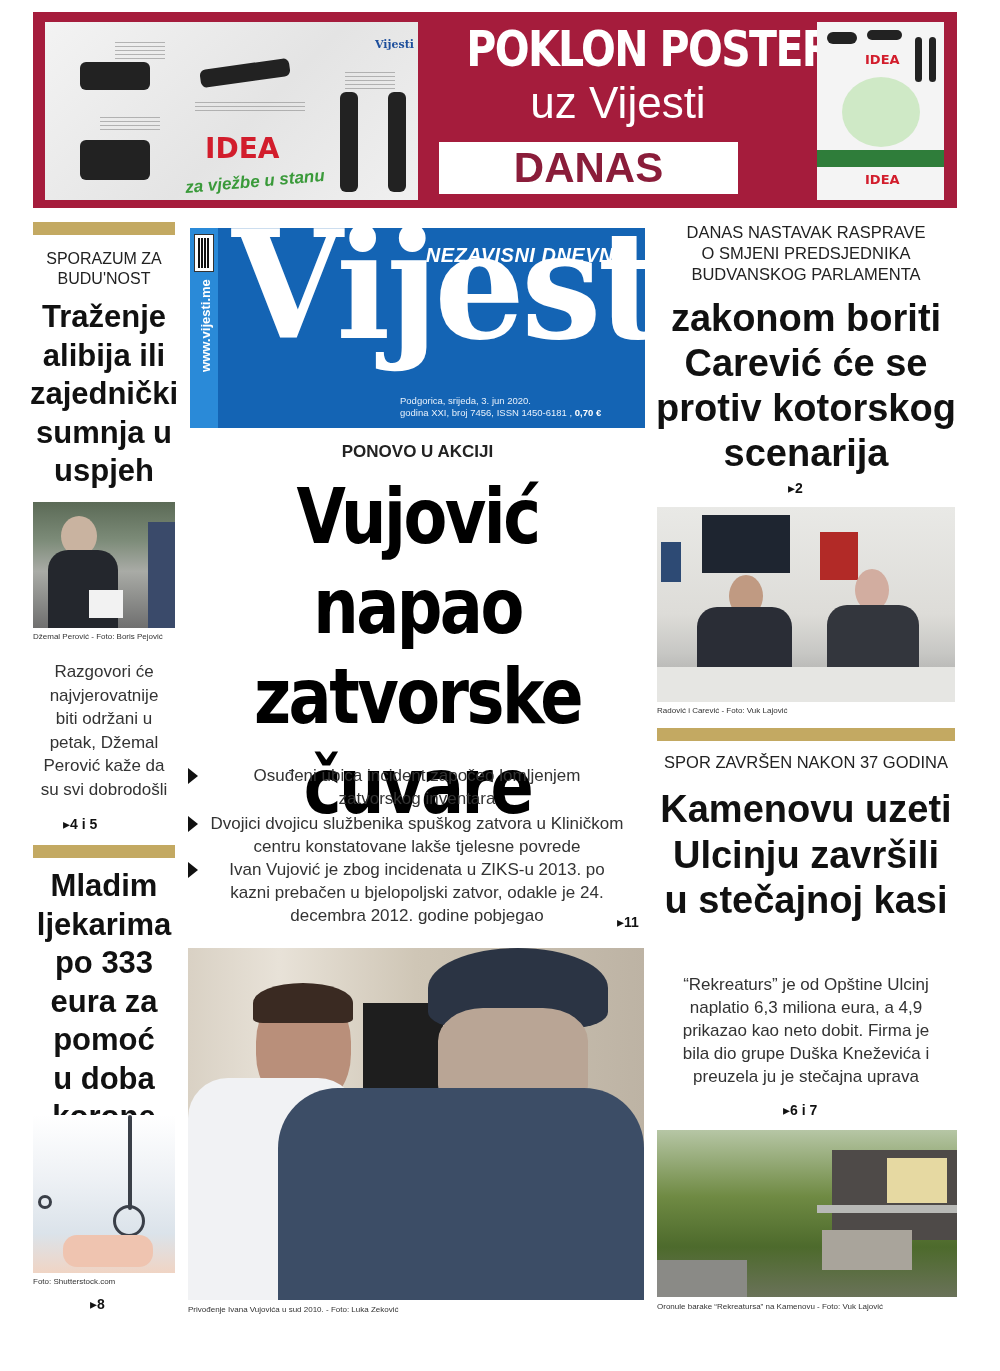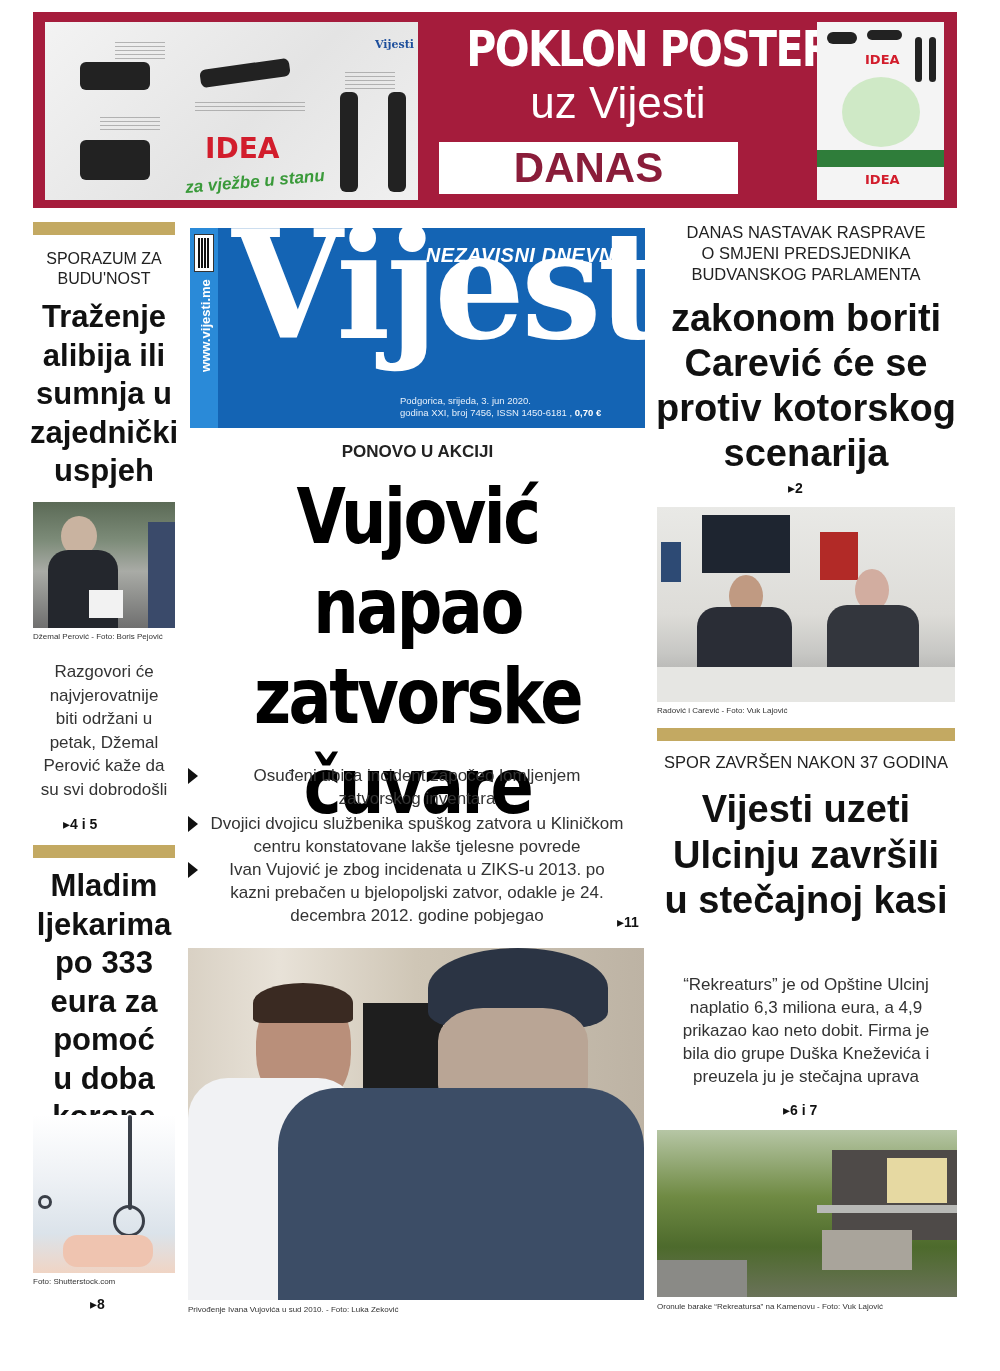--- a/index.html
+++ b/index.html
@@ -86,22 +86,22 @@
 </div>
 
 <div class="gold" style="left:33px;top:222px;width:142px;"></div>
 <div class="kicker" style="left:33px;top:249px;width:142px;">
   <div>SPORAZUM ZA</div>
   <div>BUDU'NOST</div>
 </div>
 <div class="head" style="left:28px;top:298px;width:152px;font-size:31px;line-height:38.5px;">
   <div>Traženje</div>
   <div>alibija ili</div>
+  <div>zajednički</div>
   <div>sumnja u</div>
-  <div>zajednički</div>
   <div>uspjeh</div>
 </div>
 <div id="ph-left1" class="photo">
   <div style="position:absolute;left:28px;top:14px;width:36px;height:40px;border-radius:50%;background:#c9b3a0;"></div>
   <div style="position:absolute;left:15px;top:48px;width:70px;height:80px;background:#24272d;border-radius:20px 20px 0 0;"></div>
   <div style="position:absolute;left:56px;top:88px;width:34px;height:28px;background:#f2f2f2;"></div>
   <div style="position:absolute;left:115px;top:20px;width:30px;height:108px;background:#3a4a6a;"></div>
 </div>
 <div class="caption" style="left:33px;top:632px;">Džemal Perović - Foto: Boris Pejović</div>
 <div class="dek" style="left:33px;top:660px;width:142px;font-size:17px;line-height:23.5px;">
@@ -210,21 +210,21 @@
   <div style="position:absolute;left:72px;top:68px;width:34px;height:42px;border-radius:50%;background:#c09a82;"></div>
   <div style="position:absolute;left:40px;top:100px;width:95px;height:70px;background:#2a2d36;border-radius:20px 20px 0 0;"></div>
   <div style="position:absolute;left:198px;top:62px;width:34px;height:42px;border-radius:50%;background:#d2ada0;"></div>
   <div style="position:absolute;left:170px;top:98px;width:92px;height:72px;background:#33363d;border-radius:20px 20px 0 0;"></div>
   <div style="position:absolute;left:0;top:160px;width:298px;height:35px;background:#e6e6e3;"></div>
 </div>
 <div class="caption" style="left:657px;top:706px;">Radović i Carević - Foto: Vuk Lajović</div>
 <div class="gold" style="left:657px;top:728px;width:298px;"></div>
 <div class="kicker" style="left:657px;top:752px;width:298px;font-size:16.5px;">SPOR ZAVRŠEN NAKON 37 GODINA</div>
 <div class="head" style="left:652px;top:787px;width:308px;font-size:38px;line-height:45.5px;">
-  <div>Vijesti uzeti</div>
+  <div>Kamenovu uzeti</div>
   <div>Ulcinju završili</div>
   <div>u stečajnoj kasi</div>
 </div>
 <div class="dek" style="left:657px;top:973px;width:298px;font-size:17px;line-height:23px;">
   <div>“Rekreaturs” je od Opštine Ulcinj</div>
   <div>naplatio 6,3 miliona eura, a 4,9</div>
   <div>prikazao kao neto dobit. Firma je</div>
   <div>bila dio grupe Duška Kneževića i</div>
   <div>preuzela ju je stečajna uprava</div>
 </div>

